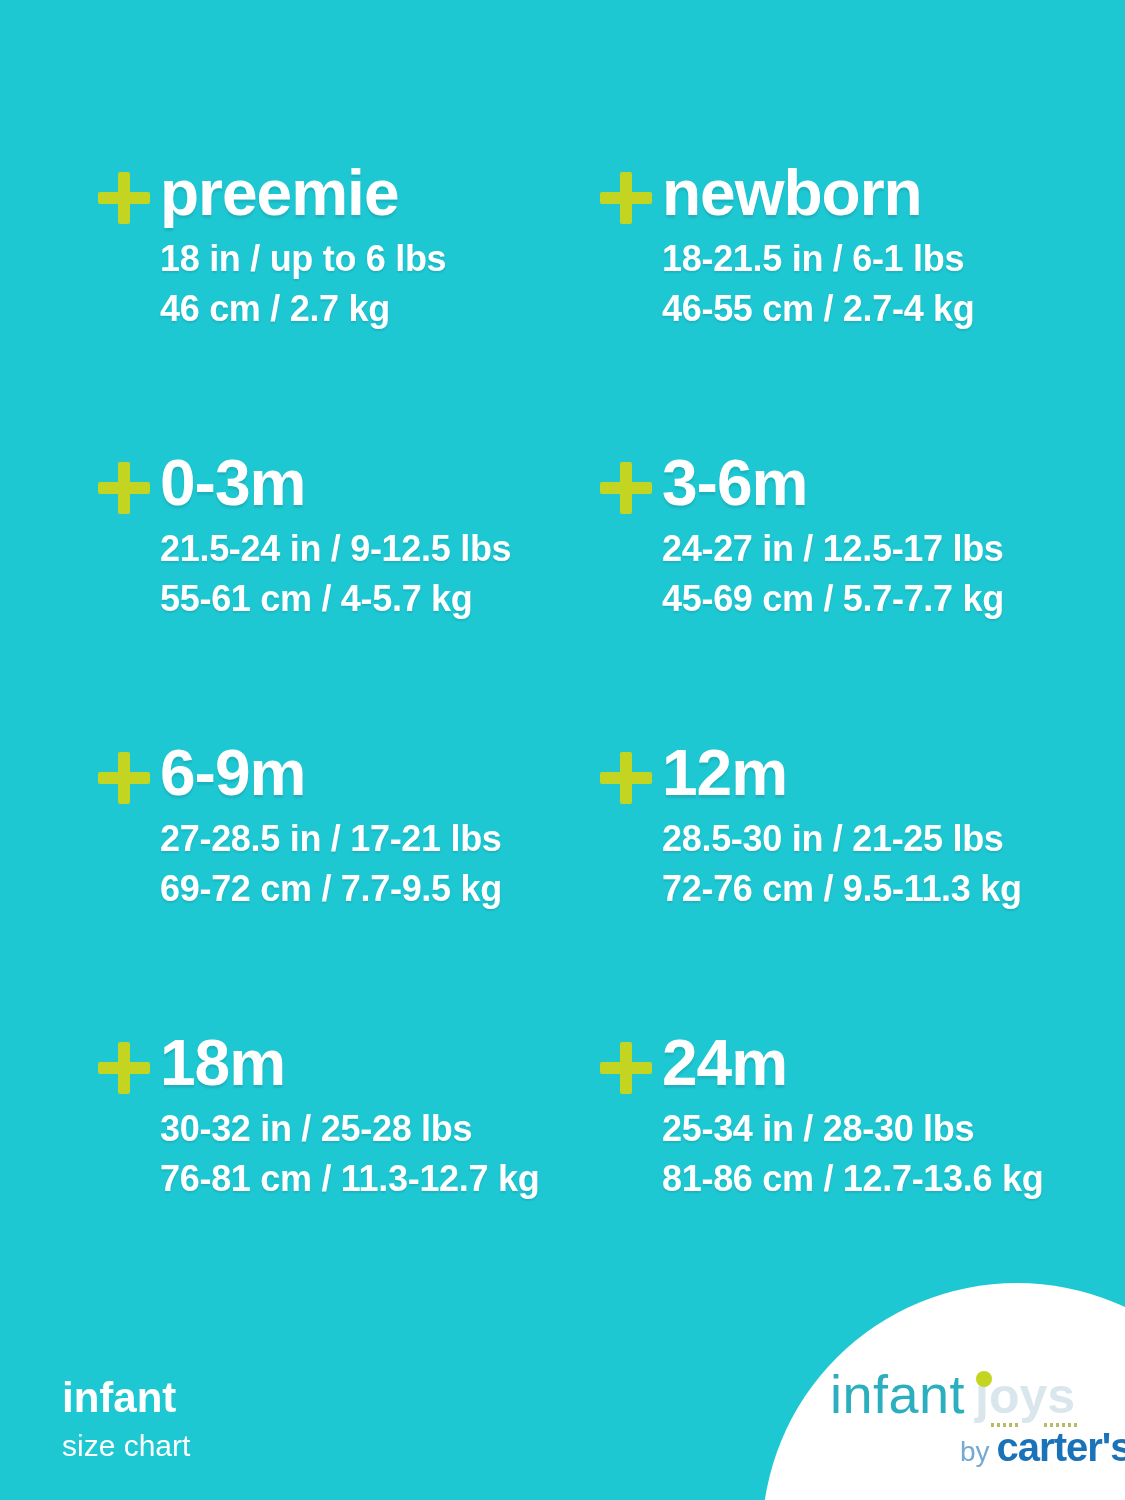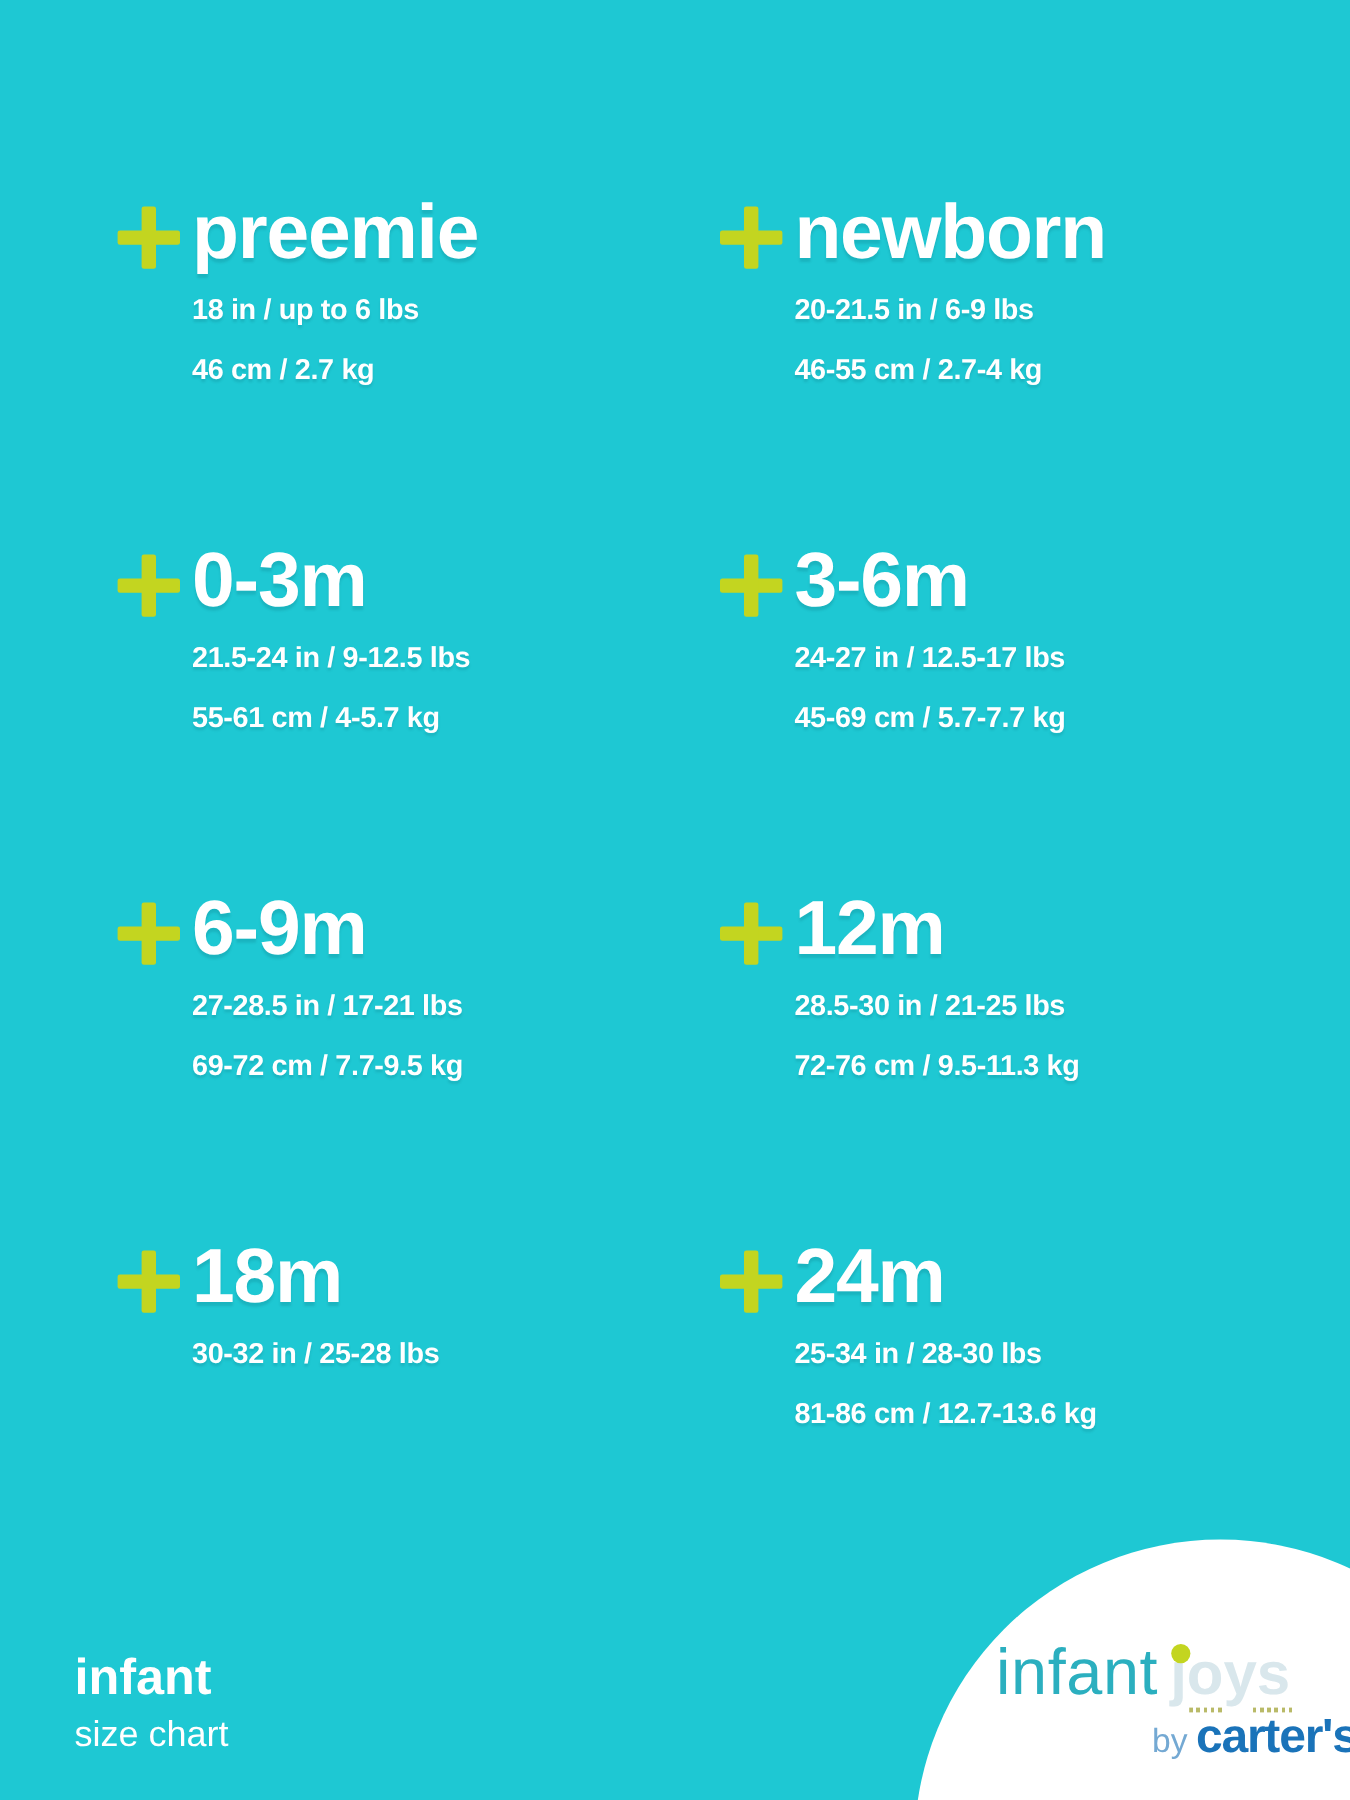--- a/index.html
+++ b/index.html
@@ -40,21 +40,21 @@
   .size-title {
     color: var(--c-text, #fff);
     font-size: 64px;
     font-weight: bold;
     line-height: 70px;
     letter-spacing: -1px;
     text-shadow: 0 3px 2px rgba(0, 70, 80, 0.15);
   }
   .size-line {
     color: var(--c-text, #fff);
-    font-size: 24px;
+    font-size: 36px;
     font-weight: bold;
     line-height: 50px;
     letter-spacing: -0.3px;
     text-shadow: 0 2px 2px rgba(0, 70, 80, 0.15);
   }
   .size-line.first { margin-top: 6px; }
 
   
   .footer {
     position: absolute;
@@ -152,21 +152,21 @@
         <div class="size-title">preemie</div>
         <div class="size-line first">18 in / up to 6 lbs</div>
         <div class="size-line">46 cm / 2.7 kg</div>
       </div>
     </div>
 
     <div class="size-block">
       <span class="plus"></span>
       <div class="size-info">
         <div class="size-title">newborn</div>
-        <div class="size-line first">20-21.5 in / 6-9 lbs</div>
+        <div class="size-line first">18-21.5 in / 6-1 lbs</div>
         <div class="size-line">46-55 cm / 2.7-4 kg</div>
       </div>
     </div>
 
     <div class="size-block">
       <span class="plus"></span>
       <div class="size-info">
         <div class="size-title">0-3m</div>
         <div class="size-line first">21.5-24 in / 9-12.5 lbs</div>
         <div class="size-line">55-61 cm / 4-5.7 kg</div>
@@ -198,20 +198,21 @@
         <div class="size-line first">28.5-30 in / 21-25 lbs</div>
         <div class="size-line">72-76 cm / 9.5-11.3 kg</div>
       </div>
     </div>
 
     <div class="size-block">
       <span class="plus"></span>
       <div class="size-info">
         <div class="size-title">18m</div>
         <div class="size-line first">30-32 in / 25-28 lbs</div>
+        <div class="size-line">76-81 cm / 11.3-12.7 kg</div>
       </div>
     </div>
 
     <div class="size-block">
       <span class="plus"></span>
       <div class="size-info">
         <div class="size-title">24m</div>
         <div class="size-line first">25-34 in / 28-30 lbs</div>
         <div class="size-line">81-86 cm / 12.7-13.6 kg</div>
       </div>

